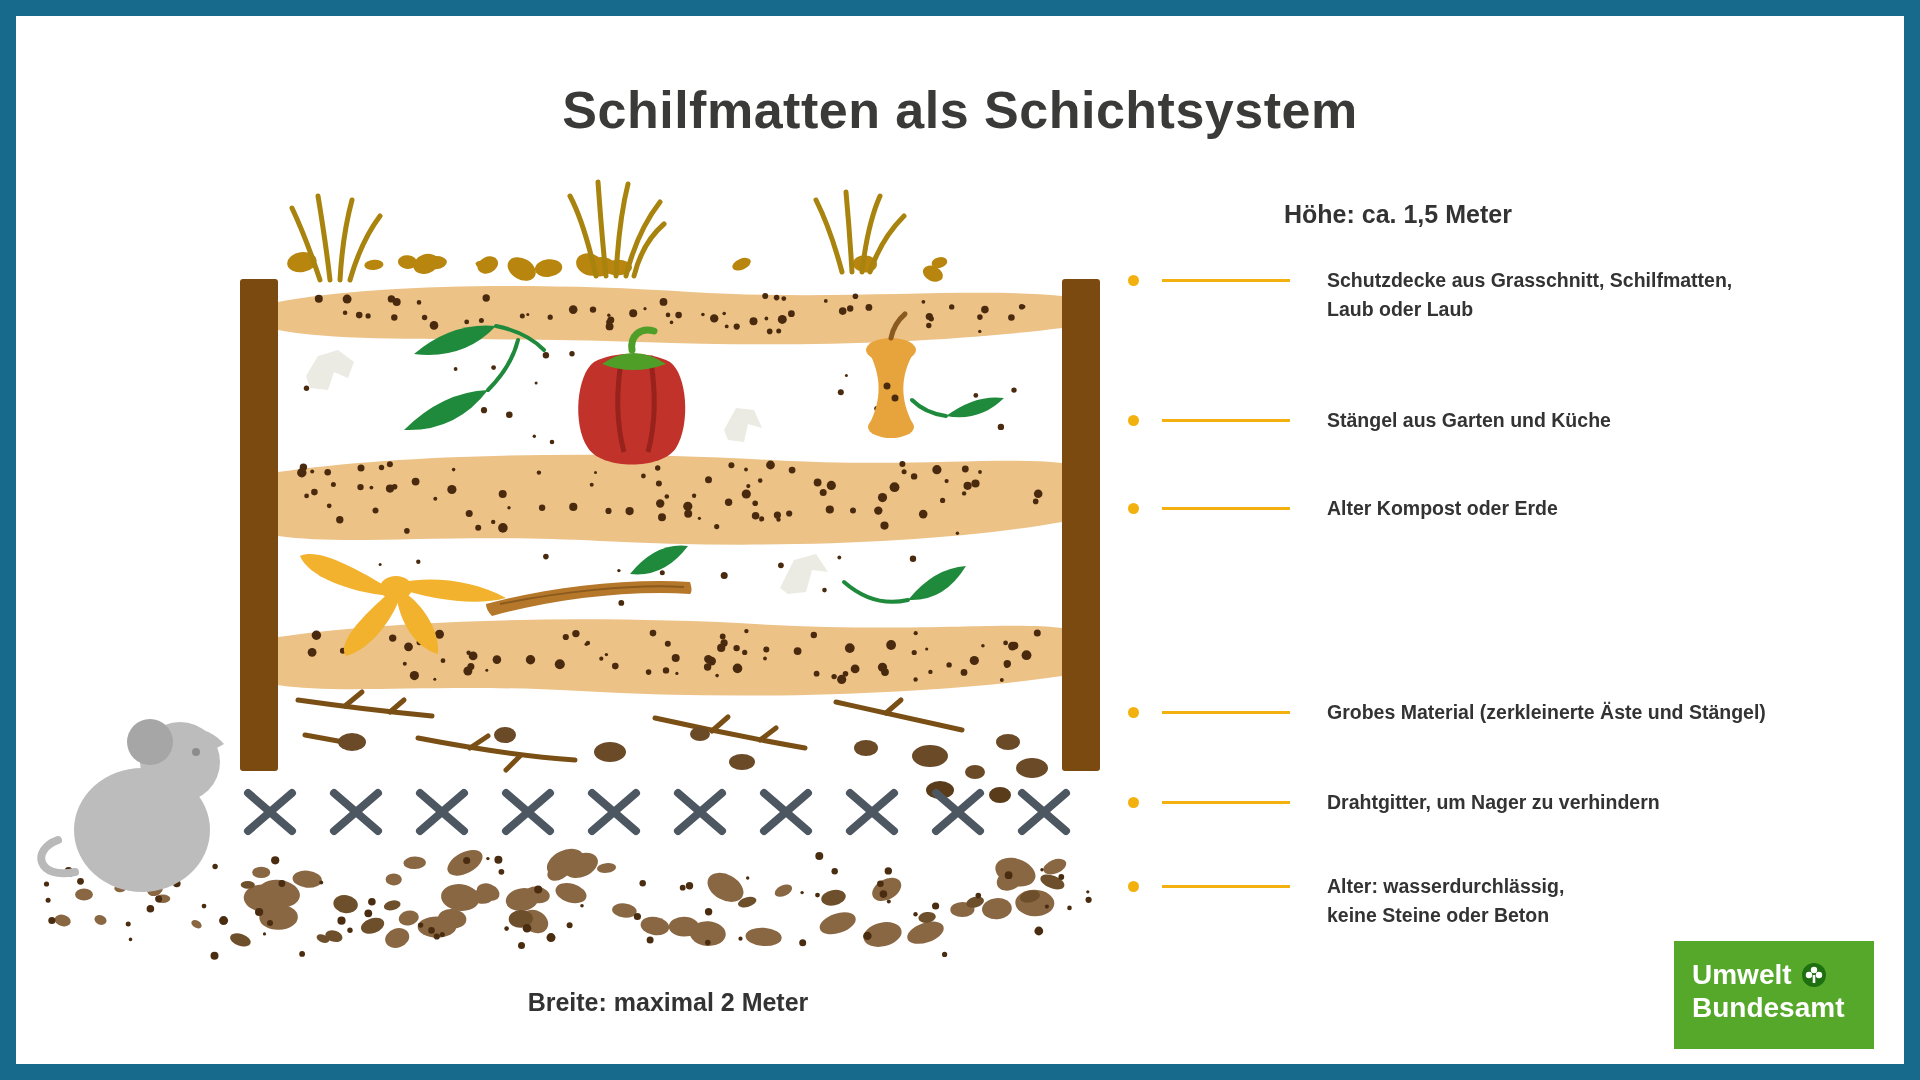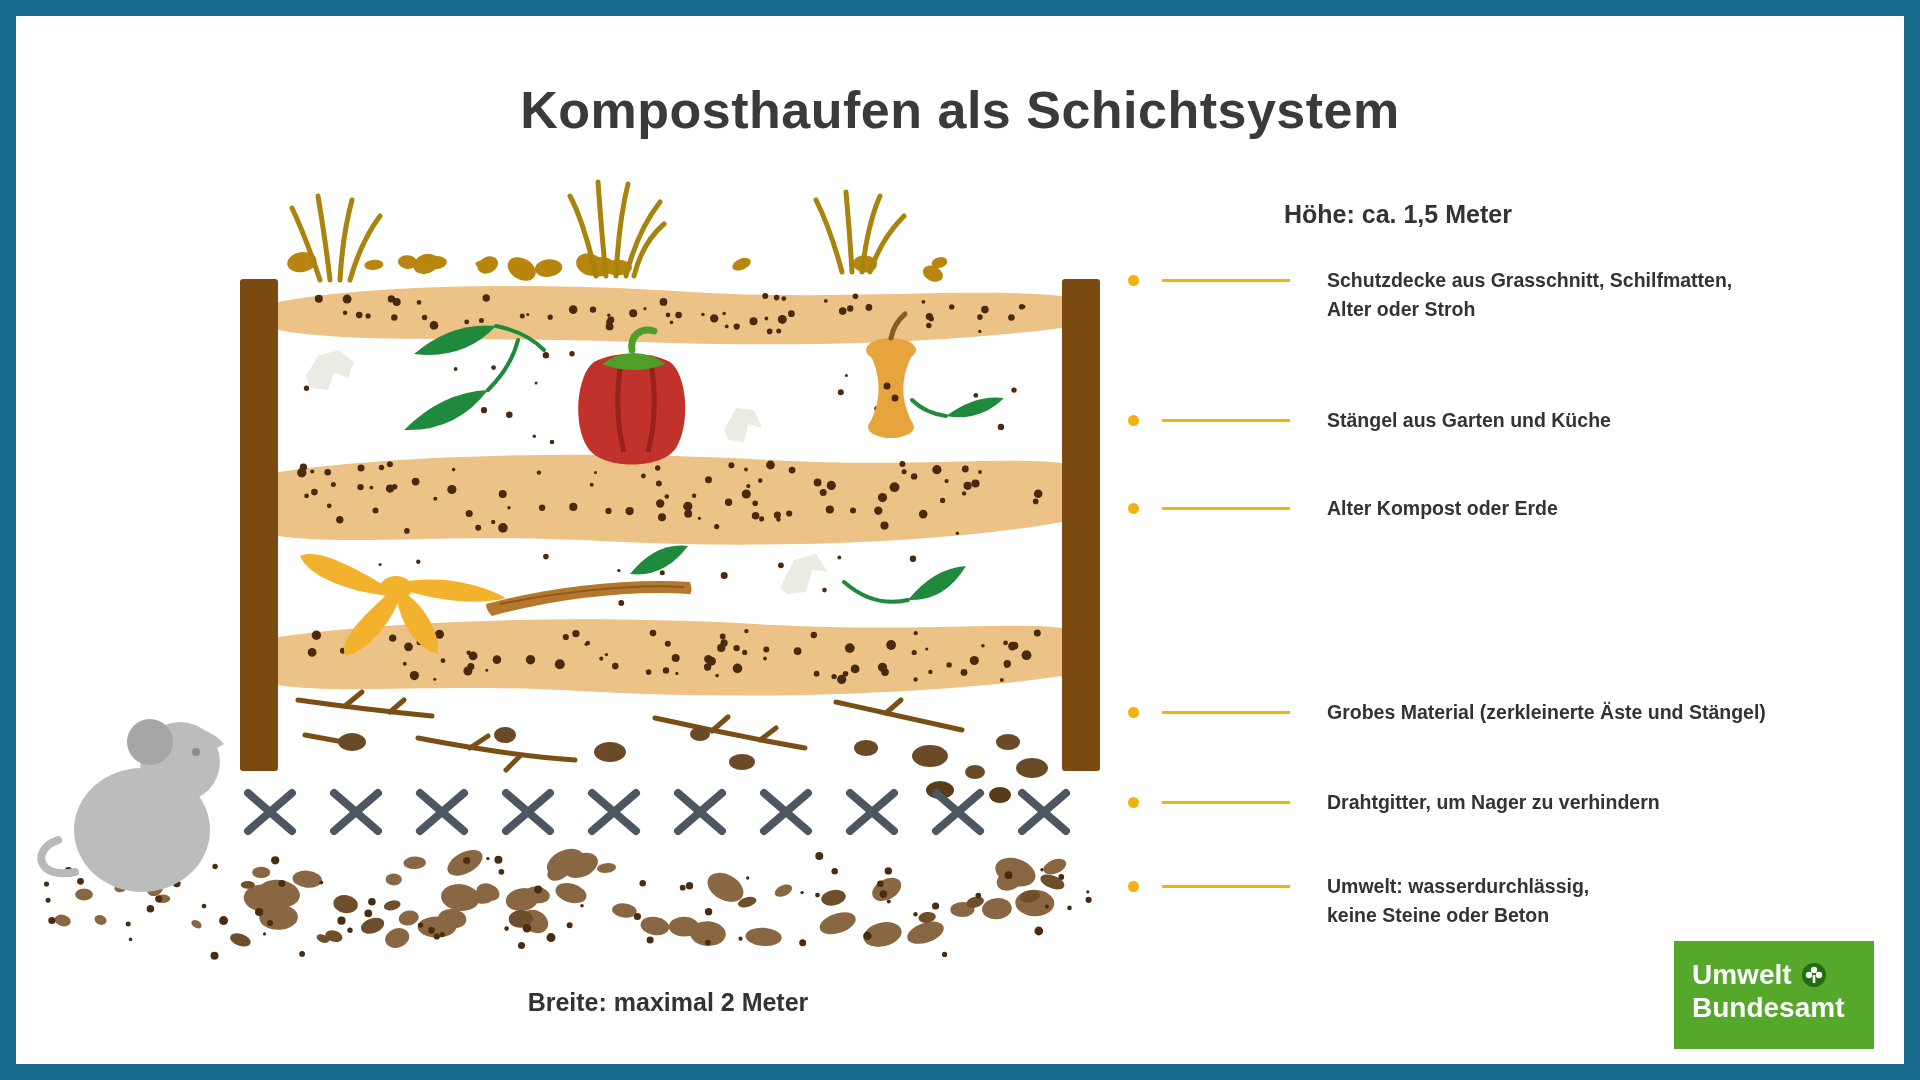--- a/index.html
+++ b/index.html
@@ -23,21 +23,21 @@
   .logo { position:absolute; left:1674px; top:941px; width:200px; height:108px; background:#55a829;
           color:#ffffff; font-weight:bold; font-size:28px; line-height:33px; padding:17px 0 0 18px; z-index:10; }
   .logo-row { display:flex; align-items:center; gap:9px; }
   .logo-icon { width:26px; height:26px; flex:none; }
 </style>
 </head>
 <body>
 
 <div class="canvas">
 
-  <h1 class="title">Komposthaufen als Schichtsystem</h1>
+  <h1 class="title">Schilfmatten als Schichtsystem</h1>
 
   <svg class="illustration" viewBox="0 0 1920 1080" aria-hidden="true">
 
     <g id="mulch">
         <ellipse cx="407.5" cy="262.1" rx="9.6" ry="6.9" transform="rotate(5 407.5 262.1)" fill="#b8860e"></ellipse>
         <ellipse cx="939.4" cy="262.6" rx="8.0" ry="5.3" transform="rotate(-14 939.4 262.6)" fill="#b8860e"></ellipse>
         <ellipse cx="301.9" cy="262.2" rx="14.8" ry="10.0" transform="rotate(-9 301.9 262.2)" fill="#b8860e"></ellipse>
         <ellipse cx="932.9" cy="273.7" rx="10.6" ry="7.4" transform="rotate(25 932.9 273.7)" fill="#b8860e"></ellipse>
         <ellipse cx="426.0" cy="263.9" rx="13.0" ry="9.6" transform="rotate(-19 426.0 263.9)" fill="#b8860e"></ellipse>
         <ellipse cx="435.6" cy="262.6" rx="11.3" ry="6.6" transform="rotate(-4 435.6 262.6)" fill="#b8860e"></ellipse>
@@ -610,21 +610,21 @@
     </g>
   </svg>
 
   <div class="height-note">Höhe: ca. 1,5 Meter</div>
 
   <div class="label-row" style="top:266px">
     <span class="dot"></span>
     <span class="conn"></span>
     <div class="label-text">
       <div>Schutzdecke aus Grasschnitt, Schilfmatten,</div>
-      <div>Alter oder Stroh</div>
+      <div>Laub oder Laub</div>
     </div>
   </div>
 
   <div class="label-row" style="top:406px">
     <span class="dot"></span>
     <span class="conn"></span>
     <div class="label-text">
       <div>Stängel aus Garten und Küche</div>
     </div>
   </div>
@@ -650,21 +650,21 @@
     <span class="conn"></span>
     <div class="label-text">
       <div>Drahtgitter, um Nager zu verhindern</div>
     </div>
   </div>
 
   <div class="label-row" style="top:872px">
     <span class="dot"></span>
     <span class="conn"></span>
     <div class="label-text">
-      <div>Umwelt: wasserdurchlässig,</div>
+      <div>Alter: wasserdurchlässig,</div>
       <div>keine Steine oder Beton</div>
     </div>
   </div>
 
   <div class="width-note">Breite: maximal 2 Meter</div>
 
   <div class="logo">
     <div class="logo-row">
       <span>Umwelt</span>
       <svg class="logo-icon" viewBox="0 0 26 26">

